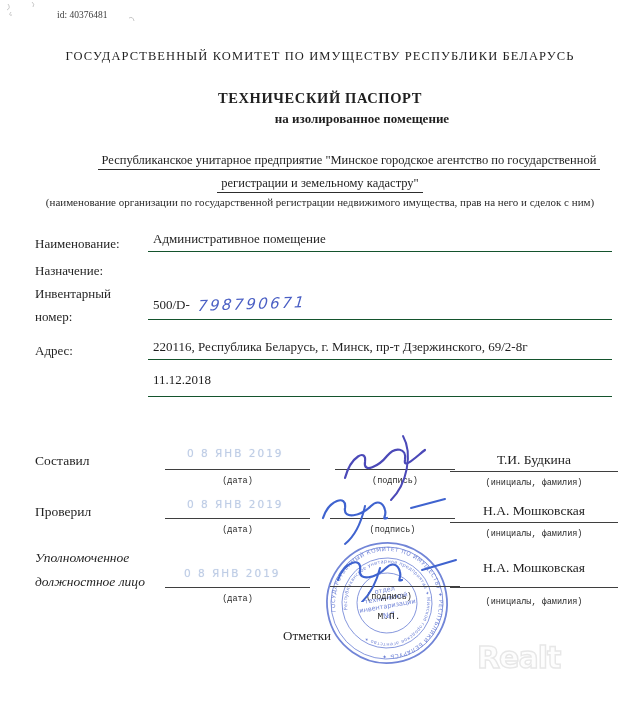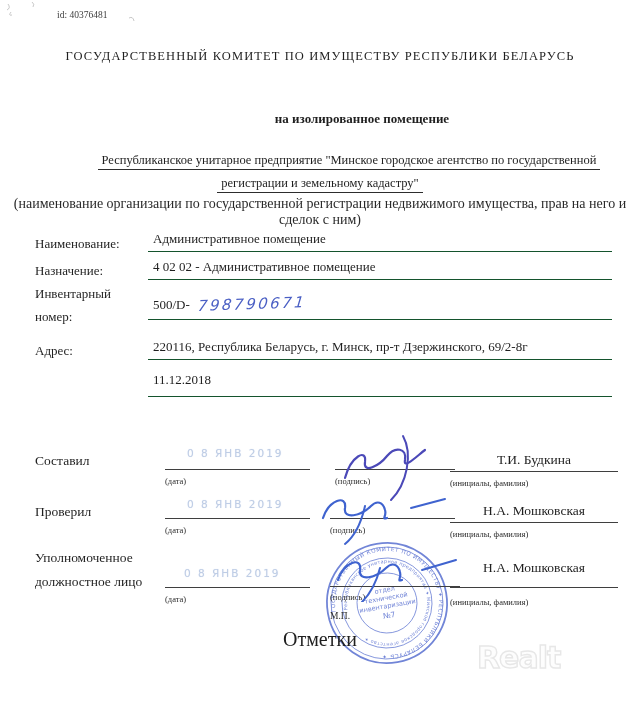--- a/index.html
+++ b/index.html
@@ -8,38 +8,38 @@
     font-family:"Liberation Serif", serif;color:#1f1f1f;overflow:hidden;
     margin:0 auto;
   }
   .abs{position:absolute;}
   .center{left:0;width:640px;text-align:center;}
   .hdr{font-size:12.5px;letter-spacing:1.1px;}
   .title{font-size:14.5px;font-weight:bold;letter-spacing:.6px;}
   .subtitle{font-size:13px;font-weight:bold;}
   .org{font-size:12.5px;}
   .org .inner{display:inline-block;border-bottom:1px solid #2d2d2d;padding:0 4px 1px 4px;}
-  .smallcap{font-size:14px;color:#2a2a2a;}
+  .smallcap{font-size:11px;color:#2a2a2a;}
   .flabel{left:35px;font-size:13px;white-space:pre-line;line-height:23px;}
   .fval{left:148px;width:464px;border-bottom:1px solid #14532d;font-size:13px;padding-left:5px;box-sizing:border-box;}
   .hand{
     font-family:"DejaVu Sans", sans-serif;font-style:italic;
     color:#4a5fc4;font-size:15px;letter-spacing:2.5px;
     display:inline-block;transform:rotate(-2deg) skewX(-8deg);margin-left:8px;
   }
   .role{left:35px;font-size:13.5px;white-space:pre-line;line-height:24px;}
   .sline{border-top:1px solid #3f3f3f;height:0;}
-  .cap{font-size:8.5px;color:#2a2a2a;}
+  .cap{font-size:8.5px;color:#2a2a2a;text-align:center;font-family:Liberation Mono, monospace;}
   .datestamp{
     font-family:"DejaVu Sans", sans-serif;font-size:10.5px;letter-spacing:2px;
     color:#9db3d8;opacity:.65;text-shadow:0 0 1px #c4d2ea;white-space:nowrap;
   }
   .name{font-size:13.5px;text-align:center;}
   .mp{font-size:9.5px;}
-  .marks{font-size:20px;}
+  .marks{font-size:13px;}
   .watermark{
     font-family:"DejaVu Sans", sans-serif;font-weight:800;font-size:30px;letter-spacing:-1px;
     color:#fdfdfd;-webkit-text-stroke:1.4px #e7e7e7;
   }
   .sig{position:absolute;pointer-events:none;}
   .sig path{fill:none;stroke-linecap:round;stroke-linejoin:round;}
   .seal{position:absolute;left:324px;top:540px;opacity:.78;transform:rotate(-10deg);}
   .seal circle{fill:none;stroke:#4a63cc;}
   .seal text, .seal textPath{fill:#4a63cc;font-family:"DejaVu Sans", sans-serif;}
   .pencil path{fill:none;stroke:#9a9a9a;stroke-width:1;opacity:.55;}
@@ -51,31 +51,31 @@
 
   <svg class="pencil abs" style="left:2px;top:0;" width="140" height="30">
     <path d="M6 4 Q9 8 5 10 M9 12 Q6 16 10 15"></path>
     <path d="M30 2 Q33 4 31 7"></path>
     <path d="M127 18 Q131 16 132 21"></path>
   </svg>
 
   <div class="abs" style="left:57px;top:10px;font-size:9.5px;color:#3c3c3c;">id: 40376481</div>
 
   <div class="abs center hdr" style="top:49px;">ГОСУДАРСТВЕННЫЙ КОМИТЕТ ПО ИМУЩЕСТВУ РЕСПУБЛИКИ БЕЛАРУСЬ</div>
+  <div class="abs center title" style="top:90px;">ТЕХНИЧЕСКИЙ ПАСПОРТ</div>
   <div class="abs center subtitle" style="top:111px;padding-left:42px;">на изолированное помещение</div>
 
   <div class="abs center org" style="top:153px;padding-left:29px;"><span class="inner">Республиканское унитарное предприятие "Минское городское агентство по государственной</span></div>
   <div class="abs center org" style="top:176px;"><span class="inner">регистрации и земельному кадастру"</span></div>
   <div class="abs center smallcap" style="top:196px;">(наименование организации по государственной регистрации недвижимого имущества, прав на него и сделок с ним)</div>
 
   <div class="abs flabel" style="top:232px;">Наименование:</div>
   <div class="abs fval" style="top:231px;height:21px;"><span>Административное помещение</span></div>
 
   <div class="abs flabel" style="top:259px;">Назначение:</div>
-  <div class="abs fval" style="top:259px;height:21px;"><span>4 02 02 - Административное помещение</span></div>
 
   <div class="abs flabel" style="top:282px;">Инвентарный
 номер:</div>
   <div class="abs fval" style="top:295px;height:25px;"><span>500/D-</span><span class="hand">798790671</span></div>
 
   <div class="abs flabel" style="top:339px;">Адрес:</div>
   <div class="abs fval" style="top:339px;height:21px;"><span>220116, Республика Беларусь, г. Минск, пр-т Дзержинского, 69/2-8г</span></div>
 
   <div class="abs fval" style="top:372px;height:25px;"><span>11.12.2018</span></div>
 
@@ -118,21 +118,21 @@
       <path id="sealInner" d="M23 63 A40 40 0 1 1 103 63 A40 40 0 1 1 23 63"></path>
     </defs>
     <text font-size="5.6" letter-spacing="0.6"><textPath href="#sealOuter">ГОСУДАРСТВЕННЫЙ КОМИТЕТ ПО ИМУЩЕСТВУ  ✦  РЕСПУБЛИКИ БЕЛАРУСЬ  ✦</textPath></text>
     <text font-size="4.8" letter-spacing="0.3"><textPath href="#sealInner">Республиканское унитарное предприятие ✦ Минское городское агентство ✦</textPath></text>
     <text x="63" y="52" text-anchor="middle" font-size="6.5">отдел</text>
     <text x="63" y="60" text-anchor="middle" font-size="6.5">технической</text>
     <text x="63" y="68" text-anchor="middle" font-size="6.5">инвентаризации</text>
     <text x="63" y="78" text-anchor="middle" font-size="7.5">№7</text>
   </svg>
 
-  <div class="abs role" style="top:546px;">Уполномоченное
+  <div class="abs role" style="top:546px;font-style:italic;">Уполномоченное
 должностное лицо</div>
   <div class="abs datestamp" style="left:184px;top:567px;">0 8 ЯНВ 2019</div>
   <div class="abs sline" style="left:165px;top:587px;width:145px;"></div>
   <div class="abs cap" style="left:165px;top:594px;width:145px;">(дата)</div>
   <div class="abs sline" style="left:330px;top:586px;width:130px;"></div>
   <div class="abs cap" style="left:330px;top:592px;width:118px;">(подпись)</div>
   <div class="abs cap mp" style="left:330px;top:611px;width:118px;">М.П.</div>
   <div class="abs name" style="left:450px;top:560px;width:168px;">Н.А. Мошковская</div>
   <div class="abs sline" style="left:450px;top:587px;width:168px;"></div>
   <div class="abs cap" style="left:450px;top:597px;width:168px;">(инициалы, фамилия)</div>

